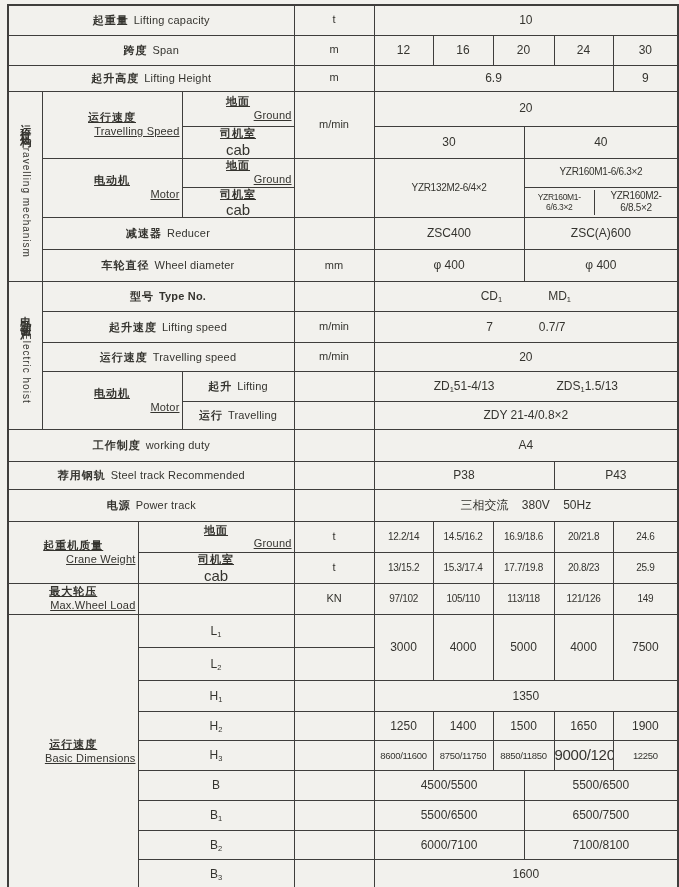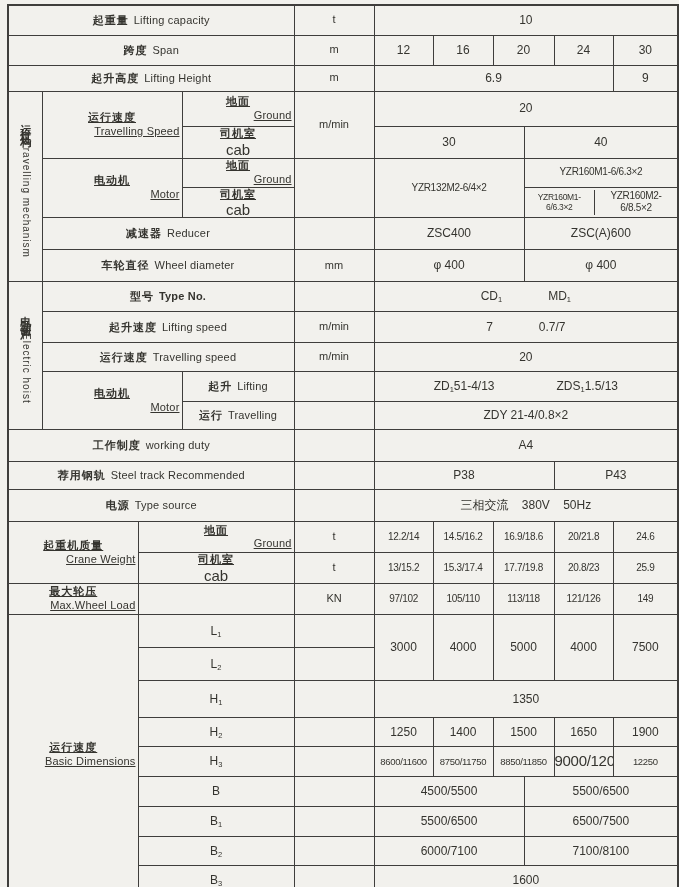--- a/index.html
+++ b/index.html
@@ -230,21 +230,21 @@
   </tr>
 
   <tr style="height:28px">
     <td colspan="4"><span class="zh">荐用钢轨</span><span class="en">Steel track Recommended</span></td>
     <td></td>
     <td colspan="6" class="val">P38</td>
     <td colspan="4" class="val">P43</td>
   </tr>
 
   <tr style="height:32px">
-    <td colspan="4"><span class="zh">电源</span><span class="en">Type source</span></td>
+    <td colspan="4"><span class="zh">电源</span><span class="en">Power track</span></td>
     <td></td>
     <td colspan="10" class="val wspace">三相交流 380V 50Hz</td>
   </tr>
 
   <tr style="height:31px">
     <td colspan="2" rowspan="2" class="stack">
           <span class="zh">起重机质量</span>
           <span class="en">Crane Weight</span>
         </td>
     <td colspan="2" class="stack">
@@ -298,21 +298,21 @@
     <td colspan="2" rowspan="2" class="val">5000</td>
     <td colspan="2" rowspan="2" class="val">4000</td>
     <td colspan="2" rowspan="2" class="val">7500</td>
   </tr>
 
   <tr style="height:33px">
     <td colspan="2"><span class="val"><span>L</span><sub class="s">2</sub></span></td>
     <td></td>
   </tr>
 
-  <tr style="height:37px">
+  <tr style="height:31px">
     <td colspan="2"><span class="val"><span>H</span><sub class="s">1</sub></span></td>
     <td></td>
     <td colspan="10" class="val">1350</td>
   </tr>
 
   <tr style="height:29px">
     <td colspan="2"><span class="val"><span>H</span><sub class="s">2</sub></span></td>
     <td></td>
     <td colspan="2" class="val">1250</td>
     <td colspan="2" class="val">1400</td>

